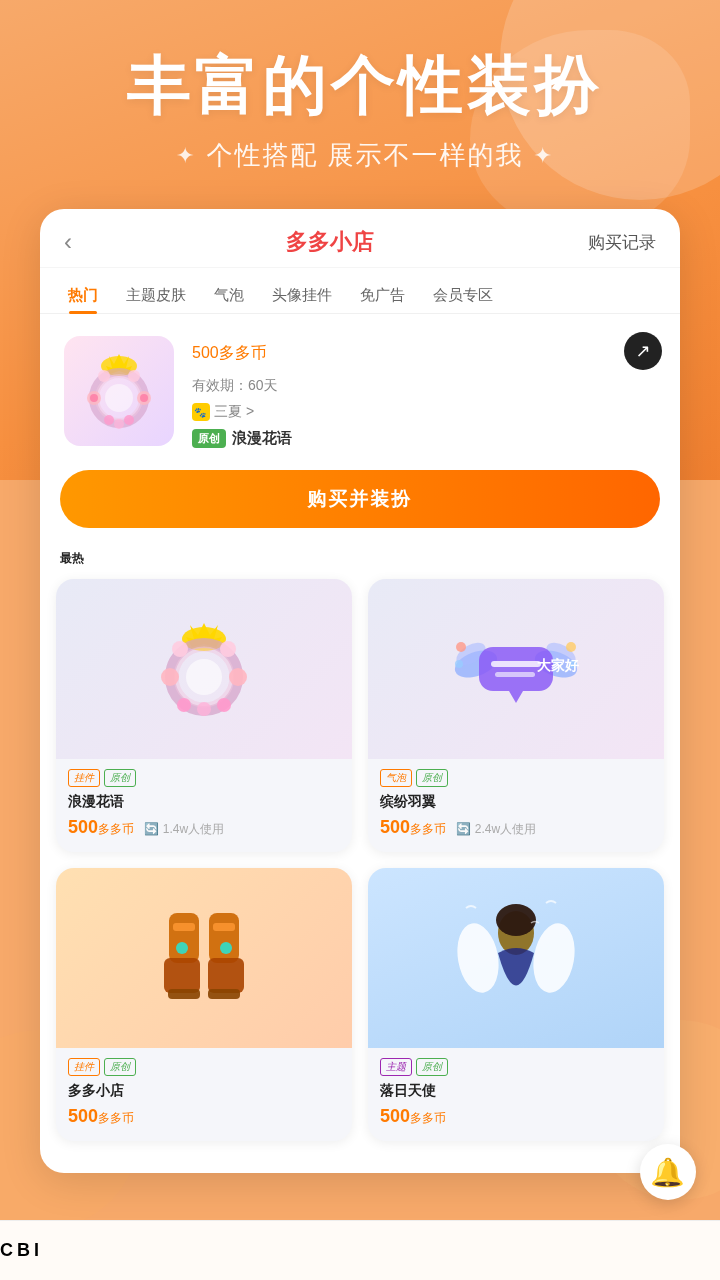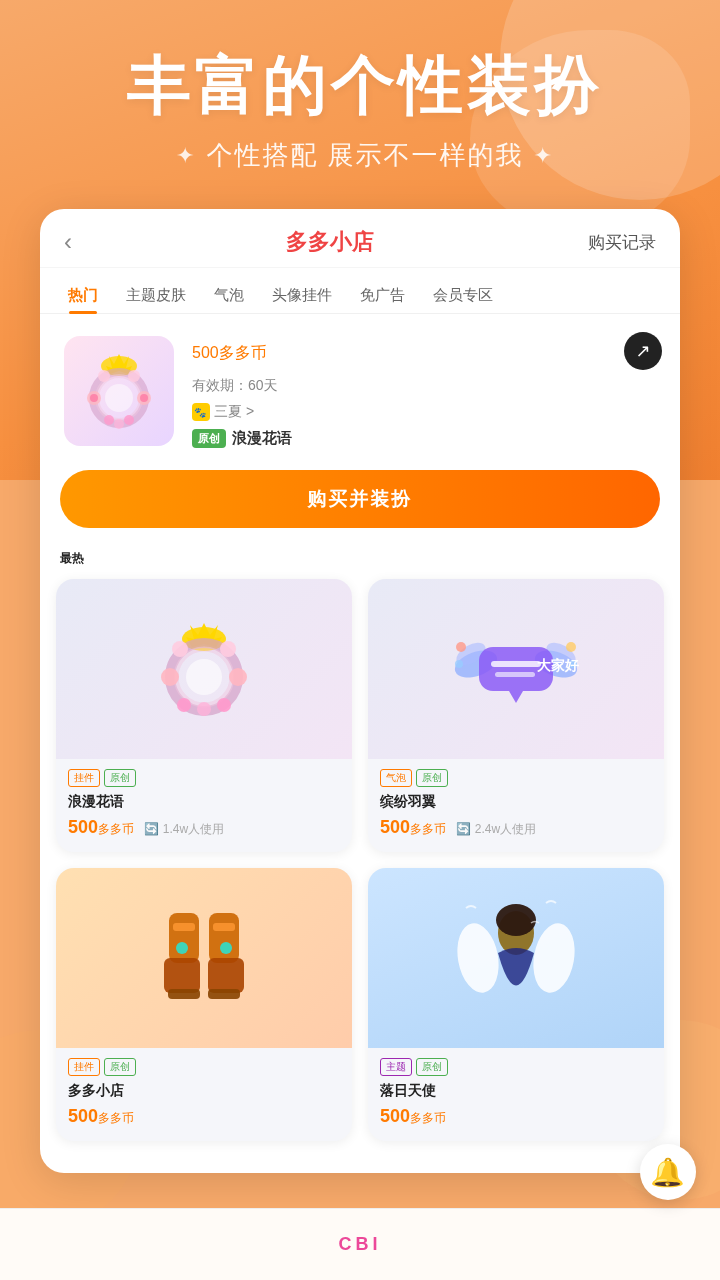--- a/index.html
+++ b/index.html
@@ -278,20 +278,21 @@
     }
 
     .item-info {
       padding: 10px 12px 14px;
     }
     .item-tags {
       display: flex;
       flex-wrap: wrap;
       gap: 4px;
       margin-bottom: 6px;
+      font-style: italic;
     }
     .tag-type {
       border: 1px solid #ff7a00;
       color: #ff7a00;
       font-size: 10px;
       padding: 1px 5px;
       border-radius: 3px;
     }
     .tag-type.green {
       border-color: #4caf50;
@@ -326,28 +327,28 @@
     .wreath-svg {
       width: 90px;
       height: 90px;
     }
 
     
     .bottom-bar {
       position: fixed;
       bottom: 0; left: 0;
       width: 720px;
-      height: 72px;
+      height: 60px;
       background: rgba(255,255,255,0.95);
       display: flex;
       align-items: center;
-      justify-content: center;
+      justify-content: flex-start;
       font-size: 18px;
       font-weight: 700;
-      color: #ec4899;
+      color: #000000;
       letter-spacing: 4px;
       z-index: 100;
       border-top: 1px solid #eee;
     }
 
     
     .float-robot {
       position: fixed;
       bottom: 80px;
       right: 24px;

